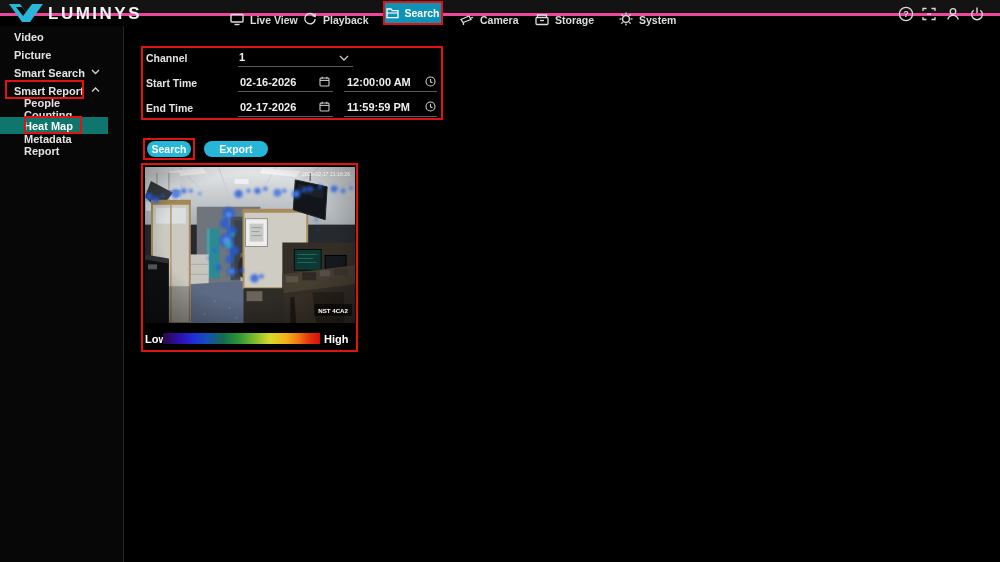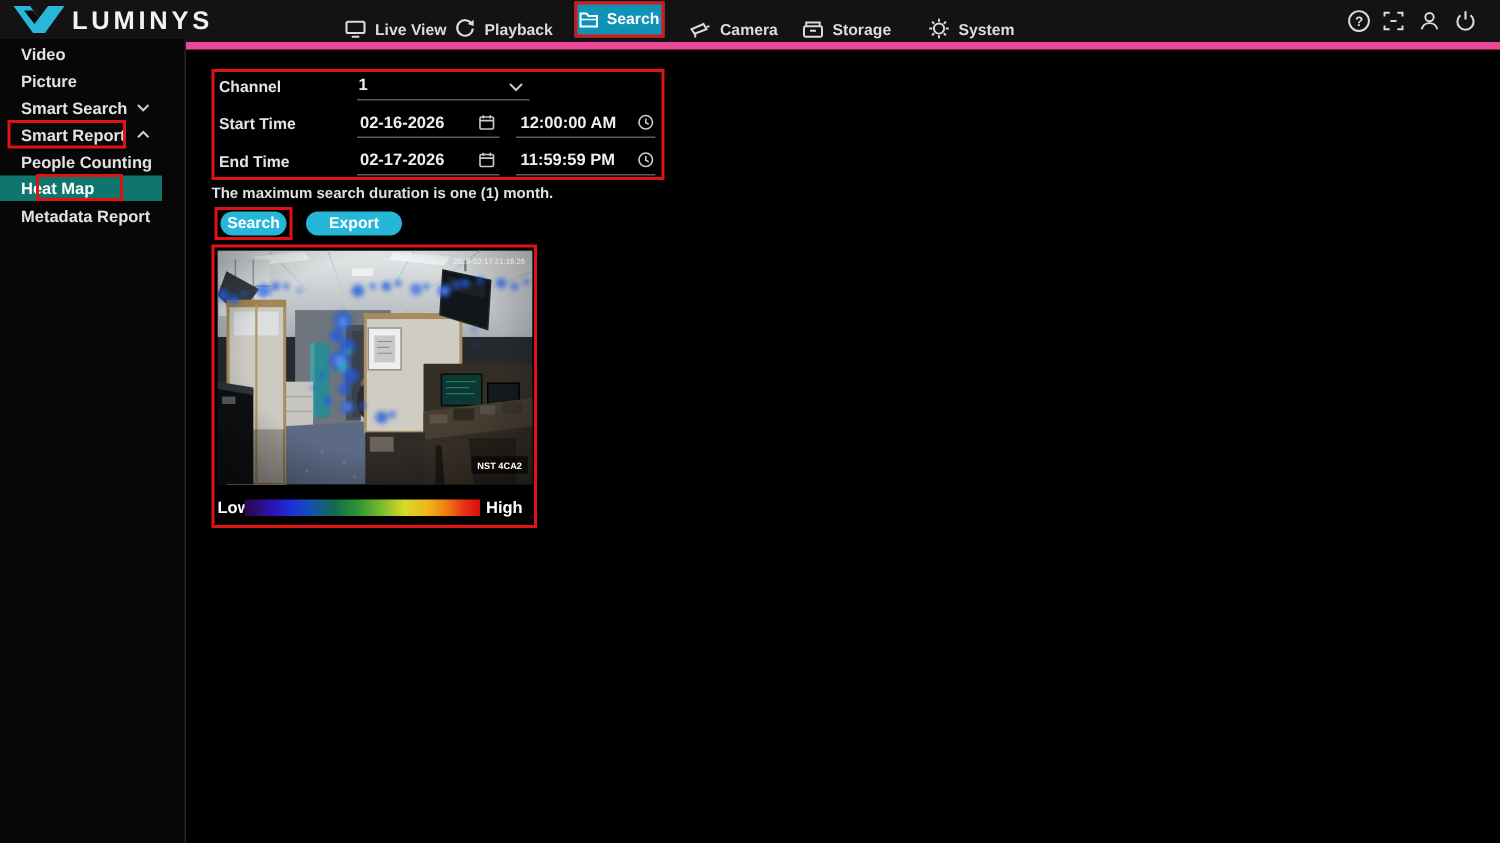--- a/index.html
+++ b/index.html
@@ -2,32 +2,32 @@
 <html><head>
 <meta charset="utf-8">
 <style>
   * { margin:0; padding:0; box-sizing:border-box; }
   html,body { background:#000; }
   body { font-family:"Liberation Sans", sans-serif; }
   #stage { position:relative; width:1000px; height:562px; background:#000; overflow:hidden; }
   .abs { position:absolute; }
 
   
-  #topbar { left:0; top:0; width:1000px; height:33px; background:#131313; border-bottom:5px solid #ec4899; }
+  #topbar { left:0; top:0; width:1000px; height:16px; background:#131313; border-bottom:3px solid #ec4899; }
   .brand-text { left:48px; top:4px; font-size:17px; font-weight:bold; letter-spacing:2.5px; color:#f2f2f2; }
   .nav-item { top:0; height:26px; display:flex; align-items:flex-end; gap:6px; color:#dcdcdc; font-size:10.5px; font-weight:bold; cursor:pointer; }
   .nav-item svg { display:block; }
   #search-tab { left:383px; top:1px; width:60px; height:24px; background:#0e93b7; border:2px solid #e01212; display:flex; align-items:center; justify-content:center; gap:5px; color:#fff; font-size:10.5px; font-weight:bold; cursor:pointer; }
   .util-icon { top:5px; width:17px; height:17px; display:flex; align-items:center; justify-content:center; cursor:pointer; }
 
   
   #sidebar { left:0; top:26px; width:124px; height:536px; background:#070707; border-right:1px solid #242424; }
   .side-item { left:0; width:108px; height:18px; display:flex; align-items:center; color:#e2e2e2; font-size:11px; font-weight:bold; cursor:pointer; }
   .side-item .lbl { padding-left:14px; }
-  .side-item .lbl.indent { padding-left:14px; }
+  .side-item .lbl.indent { padding-left:24px; }
   .side-item .chev { position:absolute; right:8px; top:5px; }
   .side-active { background:#0f766e; color:#fff; }
 
   
   .anno { border:2px solid #e01212; pointer-events:none; }
 
   
   .flabel { color:#e3e3e3; font-size:10.5px; font-weight:bold; }
   .fvalue { color:#efefef; font-size:11px; font-weight:bold; }
   .uline { height:1px; background:#5a5a5a; }
@@ -206,21 +206,20 @@
     <line x1="1" y1="4.4" x2="10" y2="4.4" stroke="#c9c9c9" stroke-width="1.1"></line>
   </svg>
   <div class="abs uline" style="left:238px;top:116px;width:95px"></div>
   <div class="abs fvalue" style="left:347px;top:101px">11:59:59 PM</div>
   <svg class="abs" style="left:425px;top:101px" width="11" height="11" viewBox="0 0 11 11">
     <circle cx="5.5" cy="5.5" r="4.5" fill="none" stroke="#c9c9c9" stroke-width="1.1"></circle>
     <polyline points="5.5,3 5.5,5.8 7.5,6.8" fill="none" stroke="#c9c9c9" stroke-width="1.1"></polyline>
   </svg>
   <div class="abs uline" style="left:344px;top:116px;width:93px"></div>
 
-  <div class="abs note" style="left:141px;top:124px">The maximum search duration is one (1) month.</div>
 
   <div class="abs btn" style="left:147px;top:141px;width:44px">Search</div>
   <div class="abs anno" style="left:143px;top:138px;width:52px;height:22px"></div>
   <div class="abs btn" style="left:204px;top:141px;width:64px">Export</div>
 
   <div class="abs anno" style="left:141px;top:163px;width:217px;height:189px"></div>
 
   <div class="abs" style="left:145px;top:167px;width:210px;height:156px">
     <svg width="210" height="156" viewBox="0 0 211 157" preserveAspectRatio="none">
       <defs>

